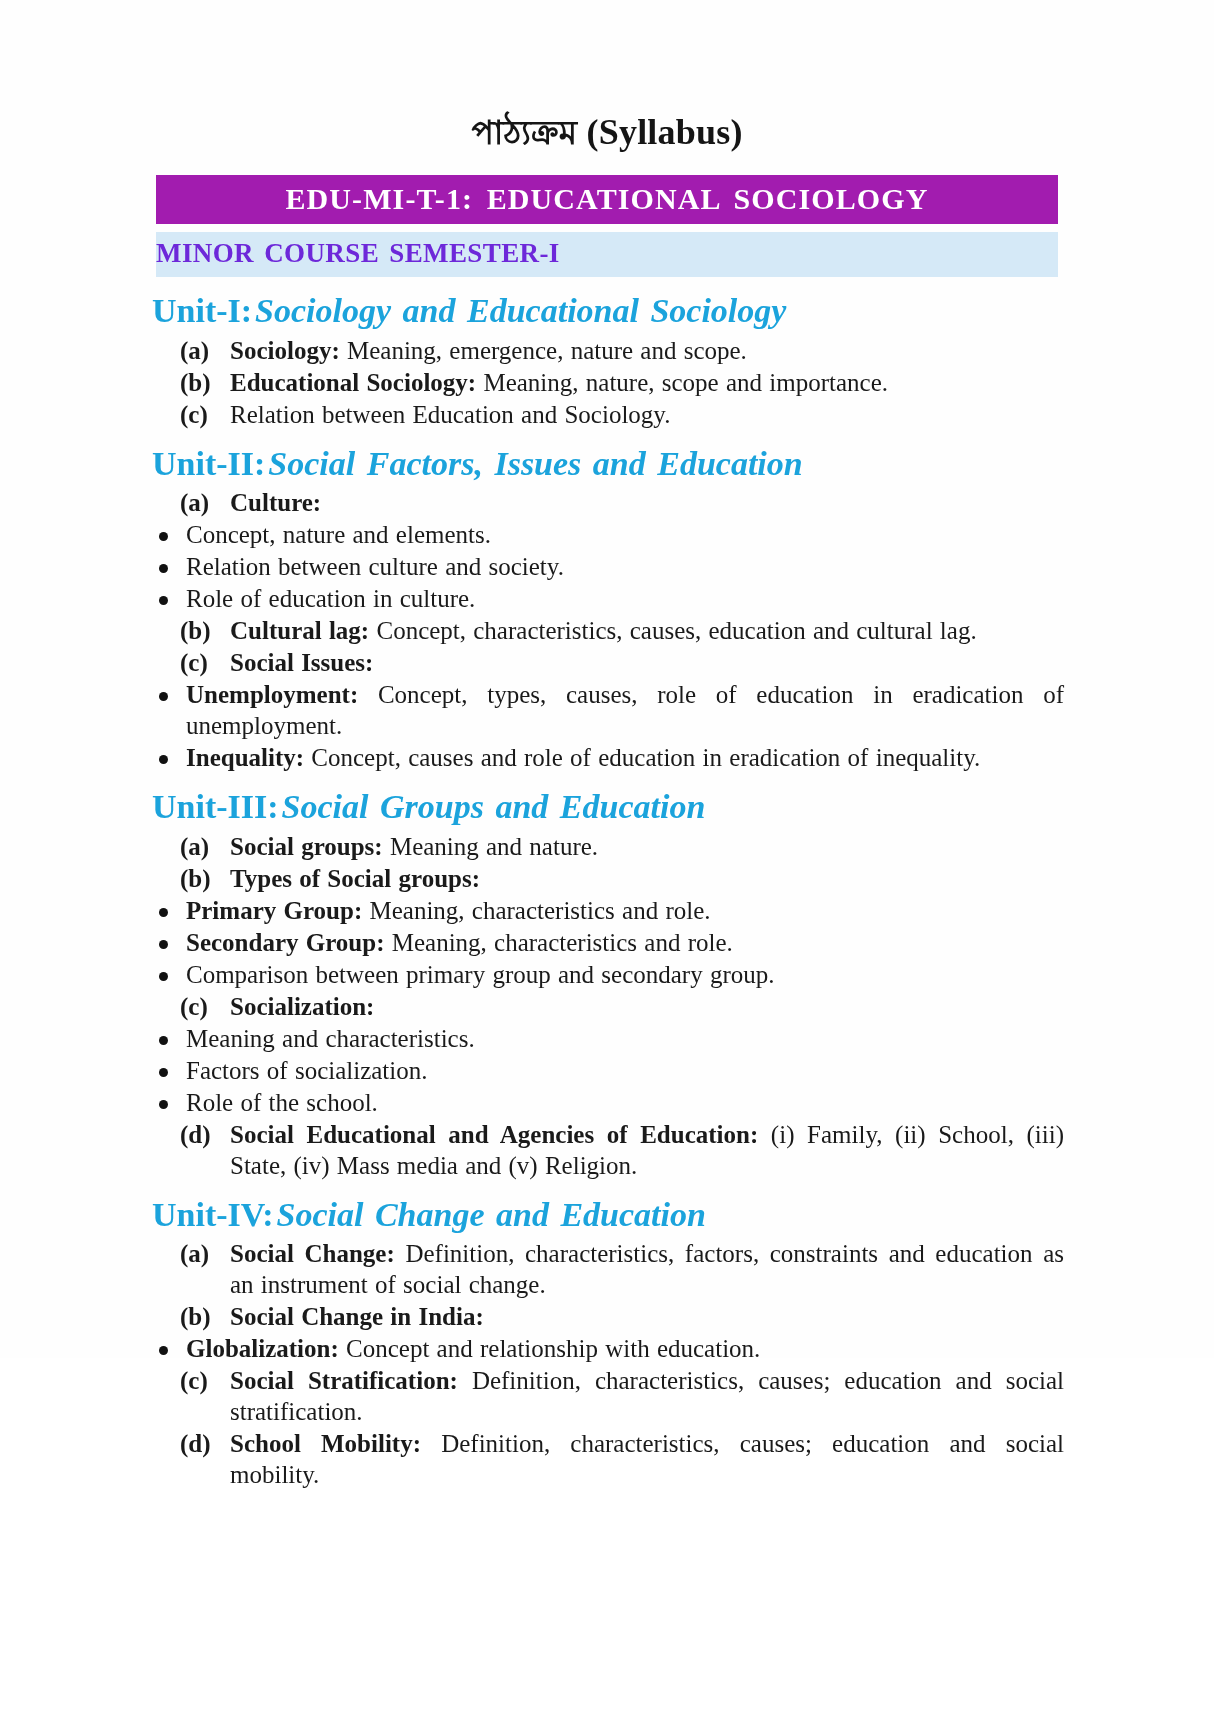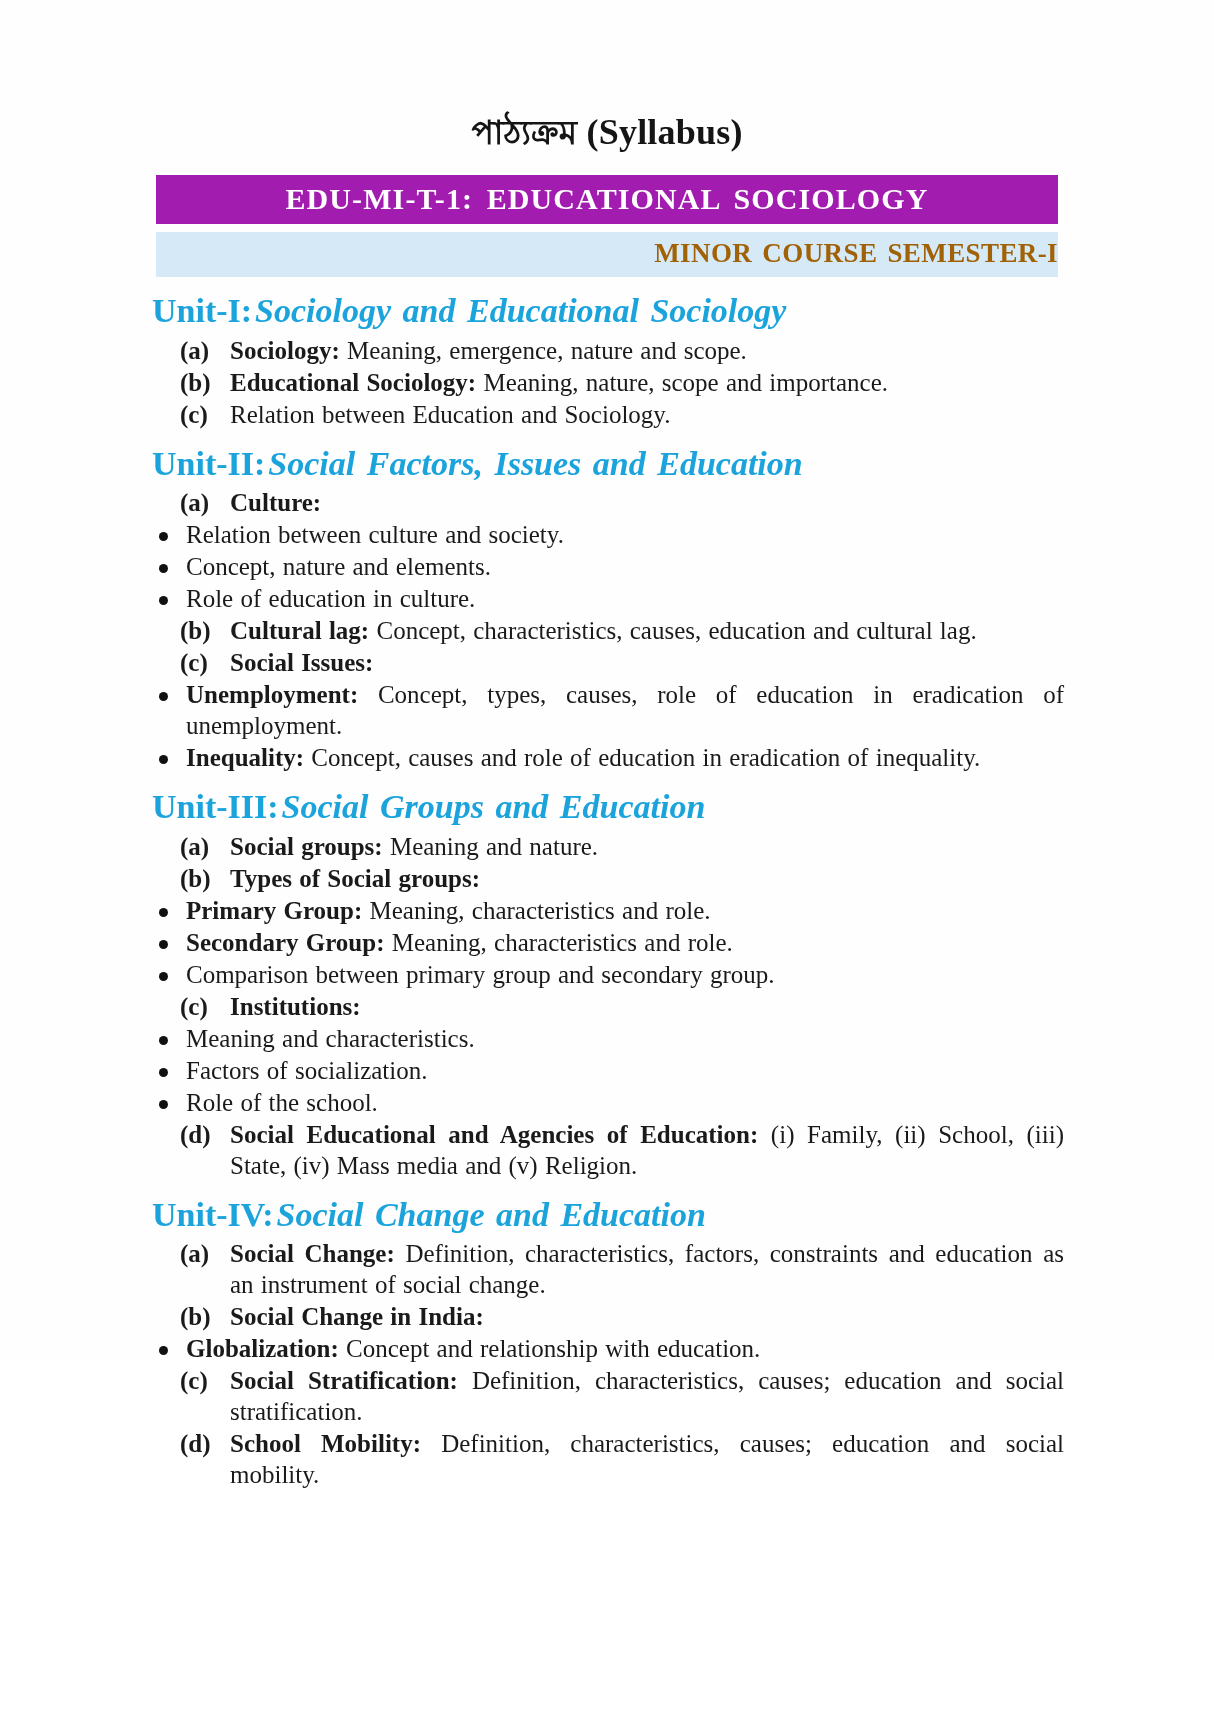--- a/index.html
+++ b/index.html
@@ -55,22 +55,22 @@
     font-size: 30px;
     font-weight: bold;
     letter-spacing: 1.1px;
     word-spacing: 5px;
     padding: 7px 0 9px 0;
     margin: 0 6px 0 6px;
     line-height: 1.1;
   }
   .banner-secondary {
     background: #D5E9F7;
-    color: #a16207;
-    text-align: right;
+    color: #6d28d9;
+    text-align: left;
     font-size: 27px;
     font-weight: bold;
     letter-spacing: 0.4px;
     word-spacing: 3px;
     padding: 7px 0 8px 0;
     margin: 8px 6px 0 6px;
     line-height: 1.1;
   }
 
   
@@ -187,43 +187,43 @@
             <li class="item"><span class="marker">(a)</span><span class="lead">Sociology:</span><span> Meaning, emergence, nature and scope.</span></li>
             <li class="item"><span class="marker">(b)</span><span class="lead">Educational Sociology:</span><span> Meaning, nature, scope and importance.</span></li>
             <li class="item"><span class="marker">(c)</span><span>Relation between Education and Sociology.</span></li>
           </ol>
         </section>
         <section class="unit">
           <div class="unit-heading"><span class="unit-label">Unit-II:</span><span class="unit-title">Social Factors, Issues and Education</span></div>
           <ol class="items">
             <li class="item"><span class="marker">(a)</span><span class="lead">Culture:</span></li>
             <ul class="bullets sub-list">
+              <li class="bullet"><span class="dot"></span><span>Concept, nature and elements.</span></li>
               <li class="bullet"><span class="dot"></span><span>Relation between culture and society.</span></li>
-              <li class="bullet"><span class="dot"></span><span>Concept, nature and elements.</span></li>
               <li class="bullet"><span class="dot"></span><span>Role of education in culture.</span></li>
             </ul>
             <li class="item"><span class="marker">(b)</span><span class="lead">Cultural lag:</span><span> Concept, characteristics, causes, education and cultural lag.</span></li>
             <li class="item"><span class="marker">(c)</span><span class="lead">Social Issues:</span></li>
             <ul class="bullets sub-list">
               <li class="bullet"><span class="dot"></span><span class="lead">Unemployment:</span><span> Concept, types, causes, role of education in eradication of unemployment.</span></li>
               <li class="bullet"><span class="dot"></span><span class="lead">Inequality:</span><span> Concept, causes and role of education in eradication of inequality.</span></li>
             </ul>
           </ol>
         </section>
         <section class="unit">
           <div class="unit-heading"><span class="unit-label">Unit-III:</span><span class="unit-title">Social Groups and Education</span></div>
           <ol class="items">
             <li class="item"><span class="marker">(a)</span><span class="lead">Social groups:</span><span> Meaning and nature.</span></li>
             <li class="item"><span class="marker">(b)</span><span class="lead">Types of Social groups:</span></li>
             <ul class="bullets sub-list">
               <li class="bullet"><span class="dot"></span><span class="lead">Primary Group:</span><span> Meaning, characteristics and role.</span></li>
               <li class="bullet"><span class="dot"></span><span class="lead">Secondary Group:</span><span> Meaning, characteristics and role.</span></li>
               <li class="bullet"><span class="dot"></span><span>Comparison between primary group and secondary group.</span></li>
             </ul>
-            <li class="item"><span class="marker">(c)</span><span class="lead">Institutions:</span></li>
+            <li class="item"><span class="marker">(c)</span><span class="lead">Socialization:</span></li>
             <ul class="bullets sub-list">
               <li class="bullet"><span class="dot"></span><span>Meaning and characteristics.</span></li>
               <li class="bullet"><span class="dot"></span><span>Factors of socialization.</span></li>
               <li class="bullet"><span class="dot"></span><span>Role of the school.</span></li>
             </ul>
             <li class="item"><span class="marker">(d)</span><span class="lead">Social Educational and Agencies of Education:</span><span> (i) Family, (ii) School, (iii) State, (iv) Mass media and (v) Religion.</span></li>
           </ol>
         </section>
         <section class="unit">
           <div class="unit-heading"><span class="unit-label">Unit-IV:</span><span class="unit-title">Social Change and Education</span></div>

